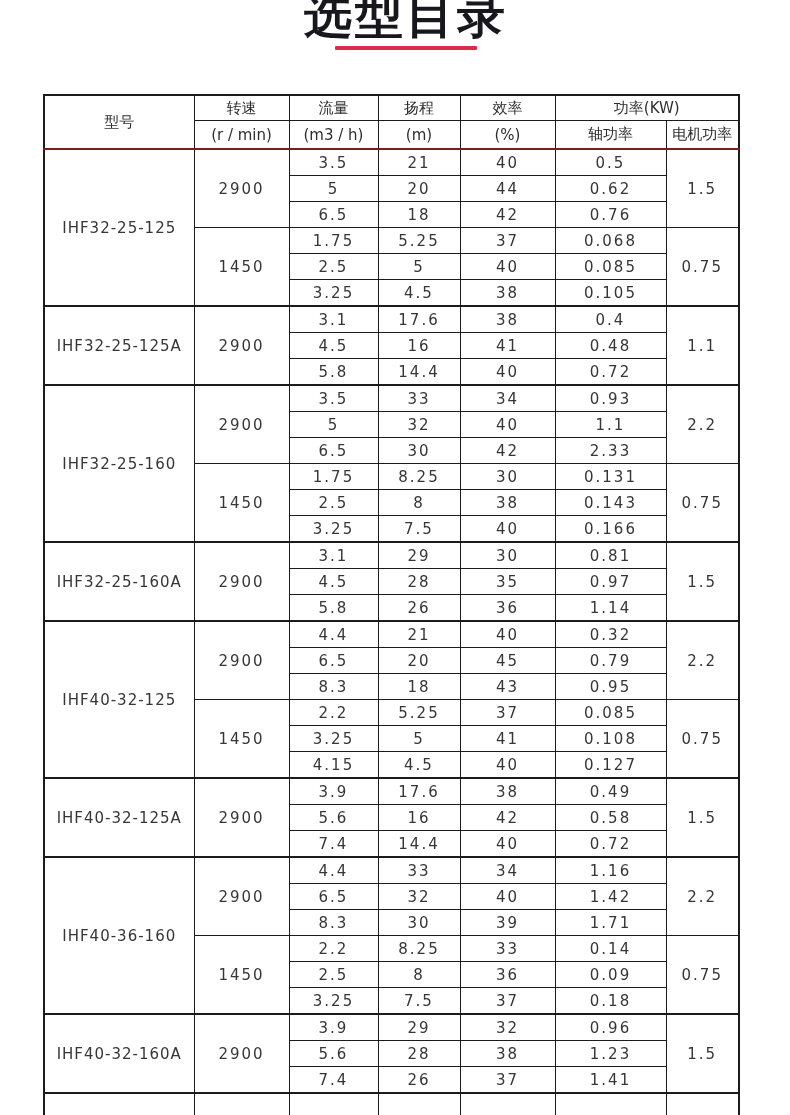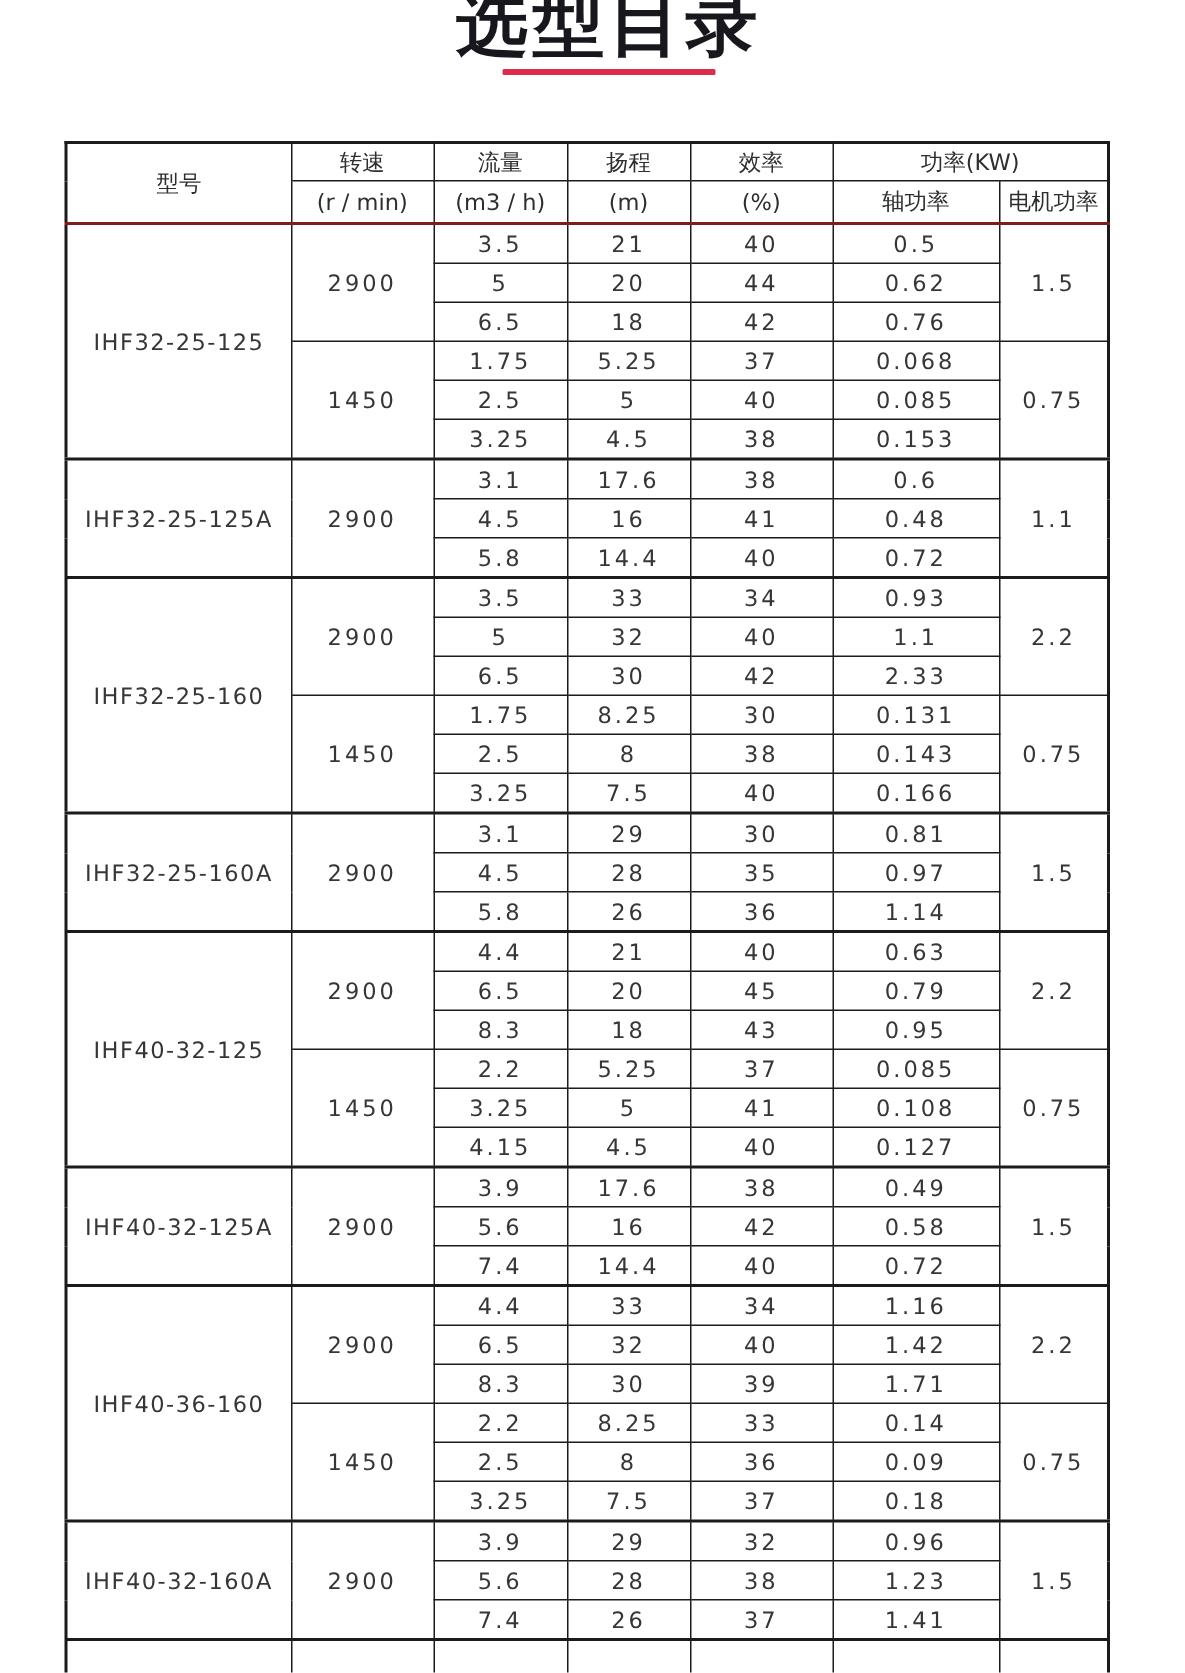--- a/index.html
+++ b/index.html
@@ -132,31 +132,31 @@
           <tr>
             <td class="num">2.5</td>
             <td class="num">5</td>
             <td class="num">40</td>
             <td class="num">0.085</td>
           </tr>
           <tr>
             <td class="num">3.25</td>
             <td class="num">4.5</td>
             <td class="num">38</td>
-            <td class="num">0.153</td>
+            <td class="num">0.105</td>
           </tr>
         </tbody>
         <tbody class="block">
           <tr>
             <td rowspan="3" class="model">IHF32-25-125A</td>
             <td rowspan="3" class="num">2900</td>
             <td class="num">3.1</td>
             <td class="num">17.6</td>
             <td class="num">38</td>
-            <td class="num">0.6</td>
+            <td class="num">0.4</td>
             <td rowspan="3" class="num">1.1</td>
           </tr>
           <tr>
             <td class="num">4.5</td>
             <td class="num">16</td>
             <td class="num">41</td>
             <td class="num">0.48</td>
           </tr>
           <tr>
             <td class="num">5.8</td>
@@ -231,21 +231,21 @@
             <td class="num">1.14</td>
           </tr>
         </tbody>
         <tbody class="block">
           <tr>
             <td rowspan="6" class="model">IHF40-32-125</td>
             <td rowspan="3" class="num">2900</td>
             <td class="num">4.4</td>
             <td class="num">21</td>
             <td class="num">40</td>
-            <td class="num">0.63</td>
+            <td class="num">0.32</td>
             <td rowspan="3" class="num">2.2</td>
           </tr>
           <tr>
             <td class="num">6.5</td>
             <td class="num">20</td>
             <td class="num">45</td>
             <td class="num">0.79</td>
           </tr>
           <tr>
             <td class="num">8.3</td>

